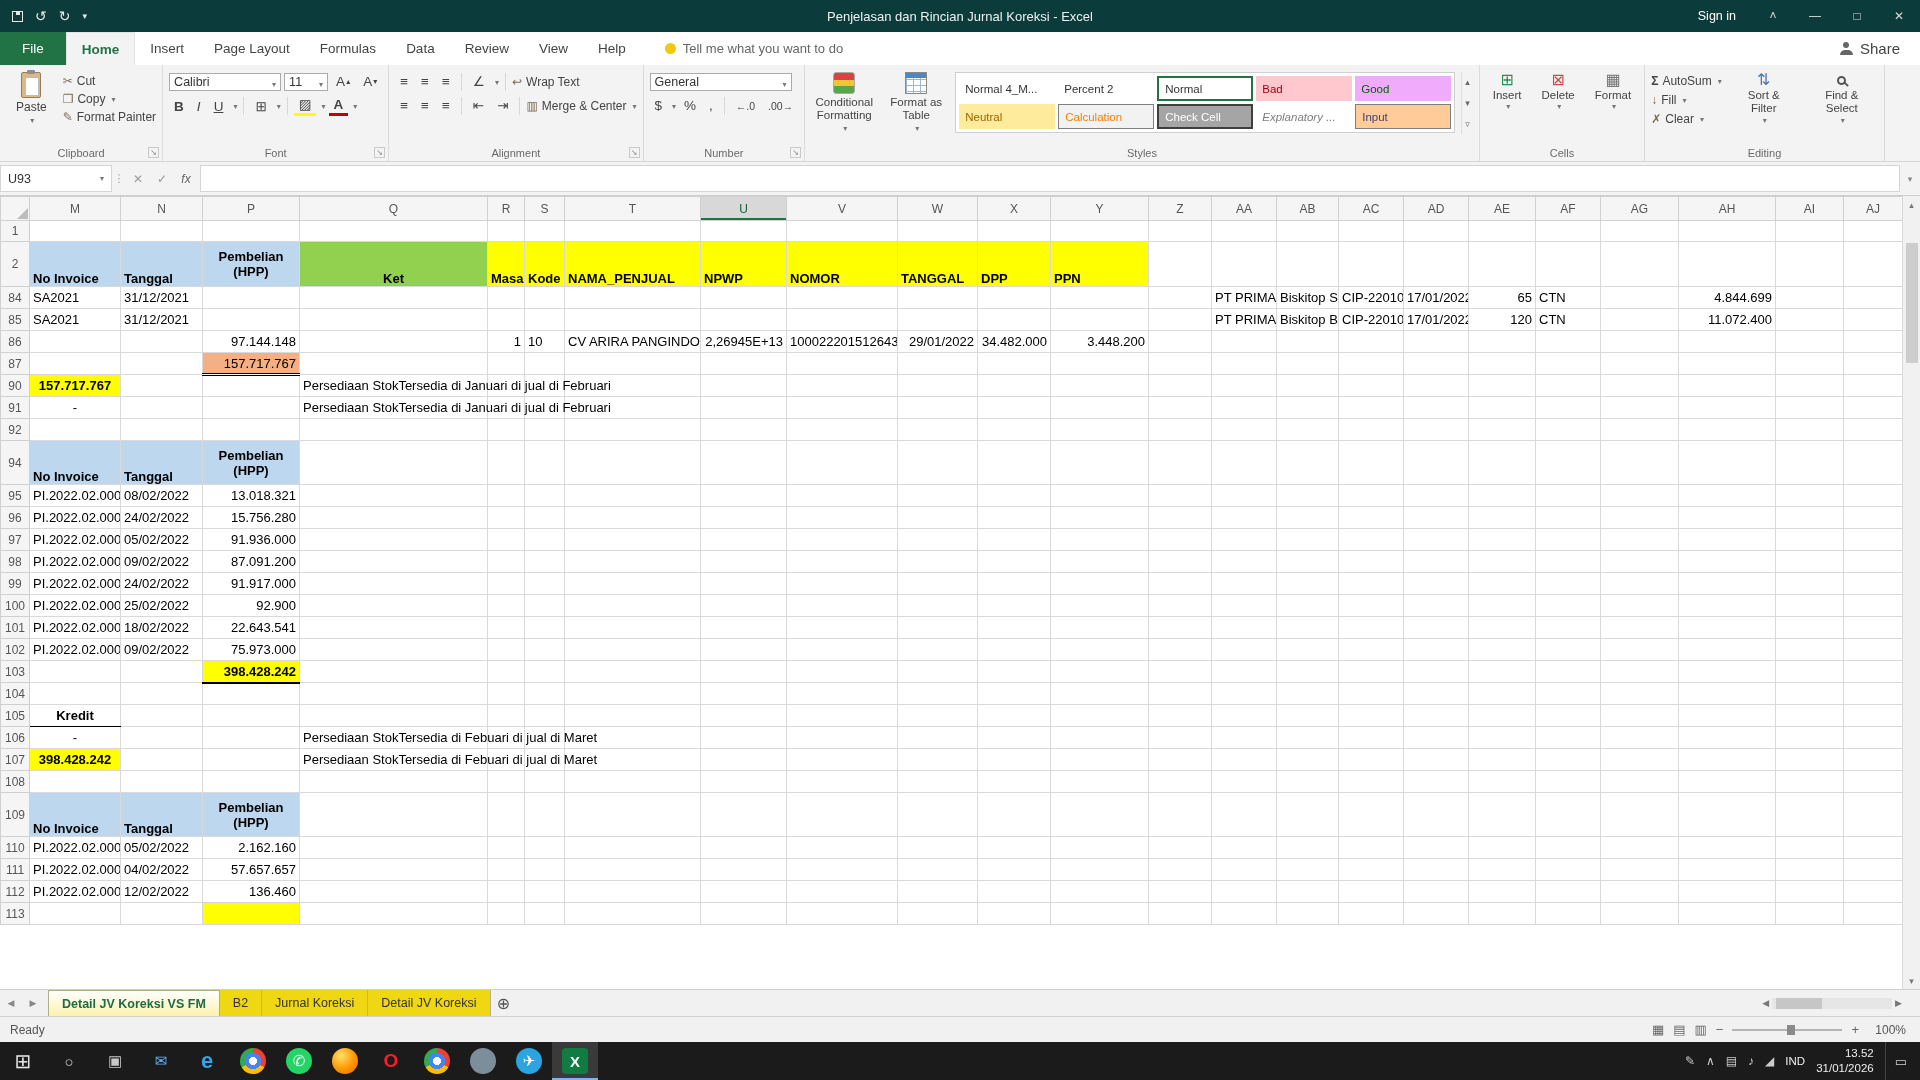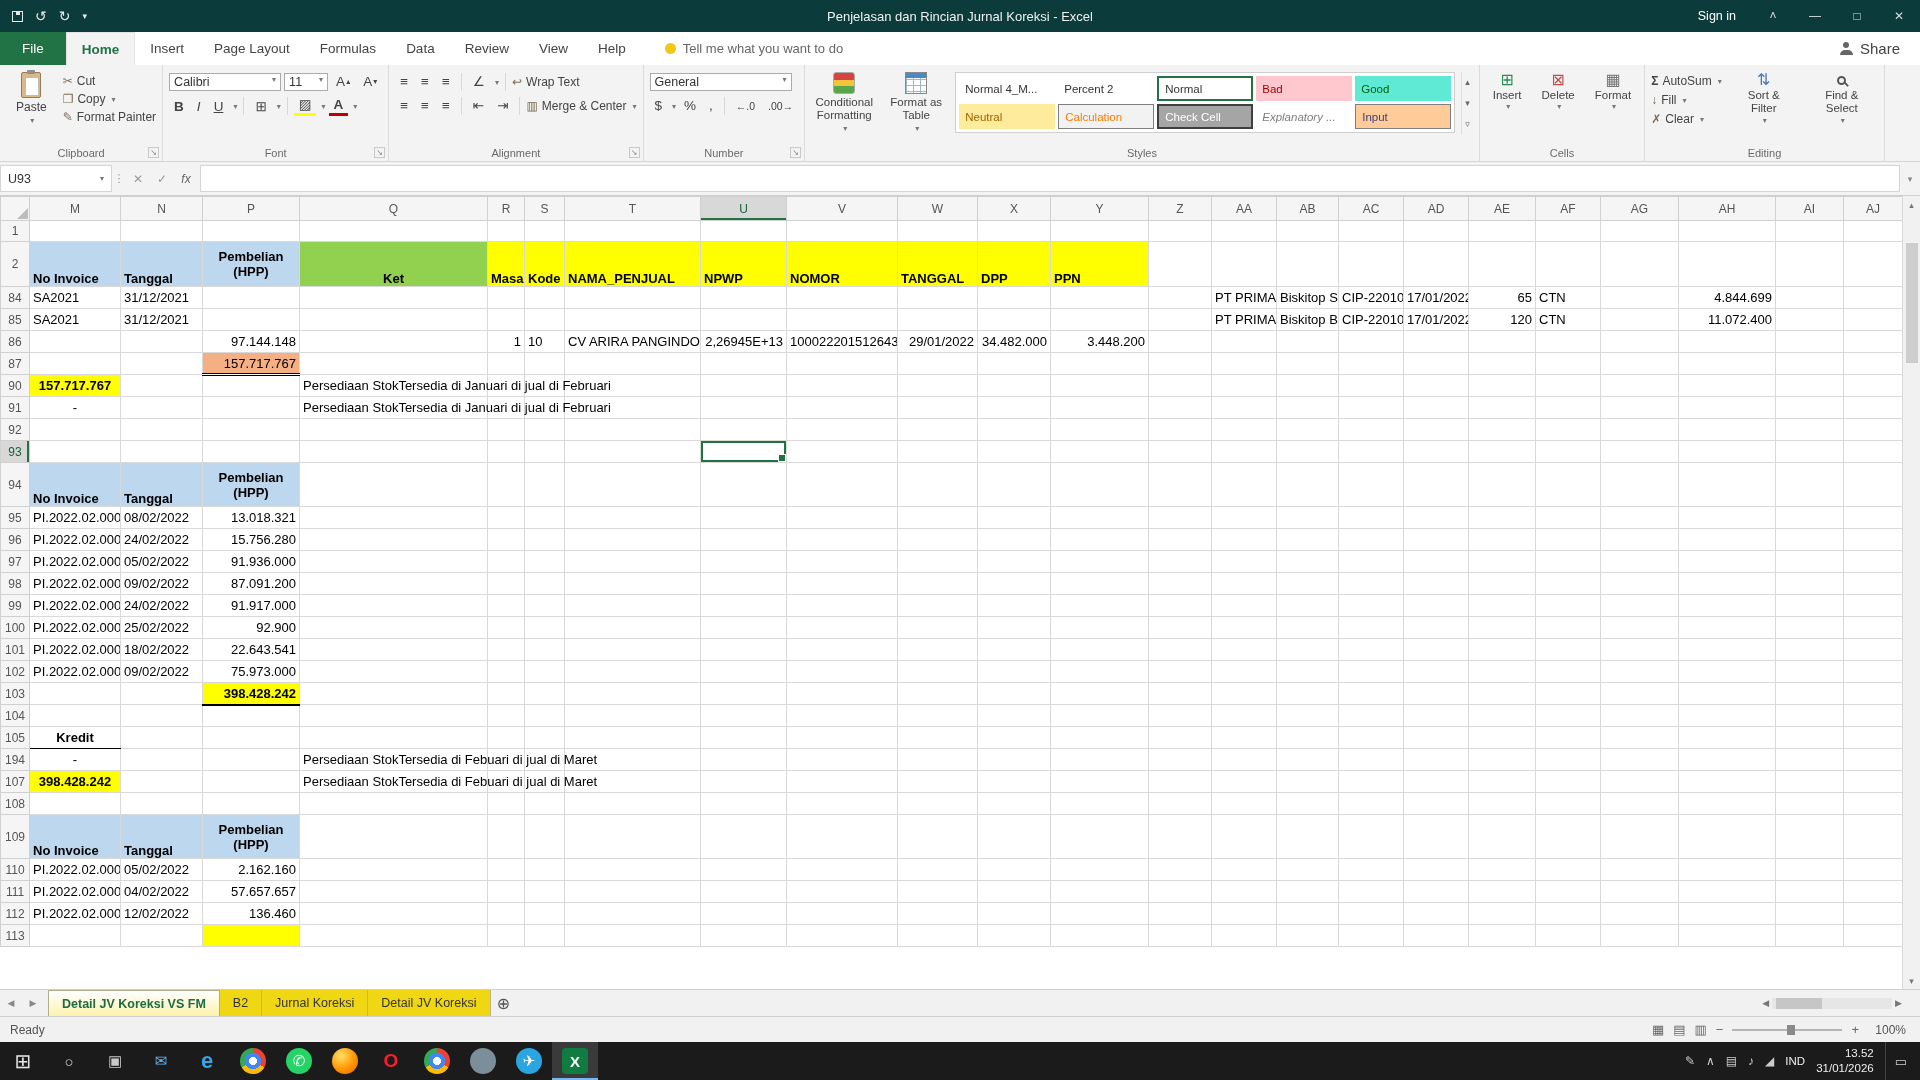--- a/index.html
+++ b/index.html
@@ -40,37 +40,37 @@
   .vdiv{width:1px;height:18px;background:#d8d8d8;margin:0 3px;align-self:center;}
   .paste-btn{display:flex;flex-direction:column;align-items:center;gap:2px;padding:2px 10px;font-size:12px;color:#444;}
   .ic-paste{width:20px;height:26px;background:#d9b98a;border:1px solid #9a7b4f;border-radius:2px;position:relative;}
   .ic-paste::before{content:"";position:absolute;top:-3px;left:5px;width:8px;height:4px;background:#8f8f8f;border-radius:1px;}
   .ic-paste::after{content:"";position:absolute;top:4px;left:3px;width:12px;height:17px;background:#fff;border:1px solid #bbb;}
   .cb-col{display:flex;flex-direction:column;gap:4px;padding-top:4px;}
   .sbtn{font-size:12px;color:#444;display:flex;align-items:center;gap:4px;white-space:nowrap;}
   .ic{font-size:12px;color:#7a6a52;}
   .fg-rows{display:flex;flex-direction:column;gap:6px;padding-top:3px;}
   .frow{display:flex;align-items:center;gap:3px;}
-  .combo{background:#fff;border:1px solid #ababab;font-size:12.5px;padding:1px 4px;display:flex;align-items:flex-start;justify-content:space-between;color:#333;}
+  .combo{background:#fff;border:1px solid #ababab;font-size:12.5px;padding:1px 4px;display:flex;align-items:flex-end;justify-content:space-between;color:#333;}
   .w-font{width:112px;}.w-size{width:44px;}.w-num{width:142px;}
   .fbtn2{font-size:13.5px;color:#444;padding:1px 5px;display:inline-flex;align-items:center;line-height:1;}
   .fbtn2.small{font-size:10.5px;}
   .bold{font-weight:bold;}.ital{font-style:italic;}.und{text-decoration:underline;}
   .clr-fill{border-bottom:3px solid #ffff00;}
   .clr-font{border-bottom:3px solid #c00000;font-weight:bold;}
   .upt{font-style:normal;font-size:8px;margin-left:1px;}
   .bigbtn{width:66px;display:flex;flex-direction:column;align-items:center;text-align:center;font-size:11.5px;color:#444;gap:2px;padding-top:2px;}
   .bigbtn .bl{white-space:normal;line-height:1.15;}
   .ic-cf{width:22px;height:22px;border-radius:3px;background:linear-gradient(180deg,#d64541 0 33%,#f5c33b 33% 66%,#57a64a 66% 100%);border:1px solid #aaa;}
   .ic-ft{width:22px;height:22px;border:1px solid #888;background:linear-gradient(#4a89c8 0 5px, rgba(0,0,0,0) 5px),repeating-linear-gradient(to right,#9ab7d8 0 1px,rgba(0,0,0,0) 1px 7px),repeating-linear-gradient(to bottom,#9ab7d8 0 1px,rgba(0,0,0,0) 1px 6px),#fff;}
   .gallery{display:grid;grid-template-columns:repeat(5,96px);grid-auto-rows:25px;gap:3px;background:#fff;border:1px solid #cfcfcf;padding:3px;margin-top:2px;}
   .gitem{font-size:11.5px;display:flex;align-items:center;padding:0 6px;color:#333;white-space:nowrap;overflow:hidden;background:#fff;}
   .g-selected{border:2px solid #217346;}
   .g-bad{background:#ffc7ce;color:#9c0006;}
-  .g-good{background:#5eead4;color:#006100;text-align:right;}
+  .g-good{background:#f0abfc;color:#006100;text-align:right;}
   .g-neutral{background:#ffeb9c;color:#9c6500;}
   .g-calc{background:#f2f2f2;color:#fa7d00;border:1px solid #7f7f7f;}
   .g-check{background:#a5a5a5;color:#fff;border:2px double #3f3f3f;}
   .g-expl{color:#7f7f7f;font-style:italic;}
   .g-input{background:#ffcc99;color:#3f3f76;border:1px solid #7f7f7f;}
   .garr{display:flex;flex-direction:column;justify-content:space-between;padding:5px 3px;font-size:9px;color:#666;border-left:1px solid #ddd;margin-top:2px;height:62px;}
   .vbtn{display:flex;flex-direction:column;align-items:center;font-size:11.5px;color:#444;padding:2px 7px;gap:1px;text-align:center;}
   .vbtn .bl{white-space:normal;line-height:1.15;width:58px;}
   .ci{font-size:16px;line-height:1;}
   .ci.ins{color:#2e8b57;}.ci.del{color:#c0504d;}.ci.fmt{color:#777;}.ci.sf{color:#4a78b0;}
@@ -703,46 +703,20 @@
           <td class="cell"></td>
           <td class="cell"></td>
           <td class="cell"></td>
           <td class="cell"></td>
           <td class="cell"></td>
           <td class="cell"></td>
           <td class="cell"></td>
           <td class="cell"></td>
           <td class="cell"></td>
         </tr>
-        <tr style="height:22px">
-          <td class="rowh hl">93</td>
-          <td class="cell"></td>
-          <td class="cell"></td>
-          <td class="cell"></td>
-          <td class="cell"></td>
-          <td class="cell"></td>
-          <td class="cell"></td>
-          <td class="cell"></td>
-          <td class="cell selcell"></td>
-          <td class="cell"></td>
-          <td class="cell"></td>
-          <td class="cell"></td>
-          <td class="cell"></td>
-          <td class="cell"></td>
-          <td class="cell"></td>
-          <td class="cell"></td>
-          <td class="cell"></td>
-          <td class="cell"></td>
-          <td class="cell"></td>
-          <td class="cell"></td>
-          <td class="cell"></td>
-          <td class="cell"></td>
-          <td class="cell"></td>
-          <td class="cell"></td>
-        </tr>
         <tr style="height:44px">
           <td class="rowh">94</td>
           <td class="cell hb b vb">No Invoice</td>
           <td class="cell hb b vb">Tanggal</td>
           <td class="cell hb b ctr">Pembelian<br>(HPP)</td>
           <td class="cell"></td>
           <td class="cell"></td>
           <td class="cell"></td>
           <td class="cell"></td>
           <td class="cell"></td>
@@ -1042,21 +1016,21 @@
           <td class="cell"></td>
           <td class="cell"></td>
           <td class="cell"></td>
           <td class="cell"></td>
           <td class="cell"></td>
           <td class="cell"></td>
           <td class="cell"></td>
           <td class="cell"></td>
         </tr>
         <tr style="height:22px">
-          <td class="rowh">194</td>
+          <td class="rowh">106</td>
           <td class="cell ctr">-</td>
           <td class="cell"></td>
           <td class="cell"></td>
           <td class="cell ovf">Persediaan StokTersedia di Febuari di jual di Maret</td>
           <td class="cell"></td>
           <td class="cell"></td>
           <td class="cell"></td>
           <td class="cell"></td>
           <td class="cell"></td>
           <td class="cell"></td>

